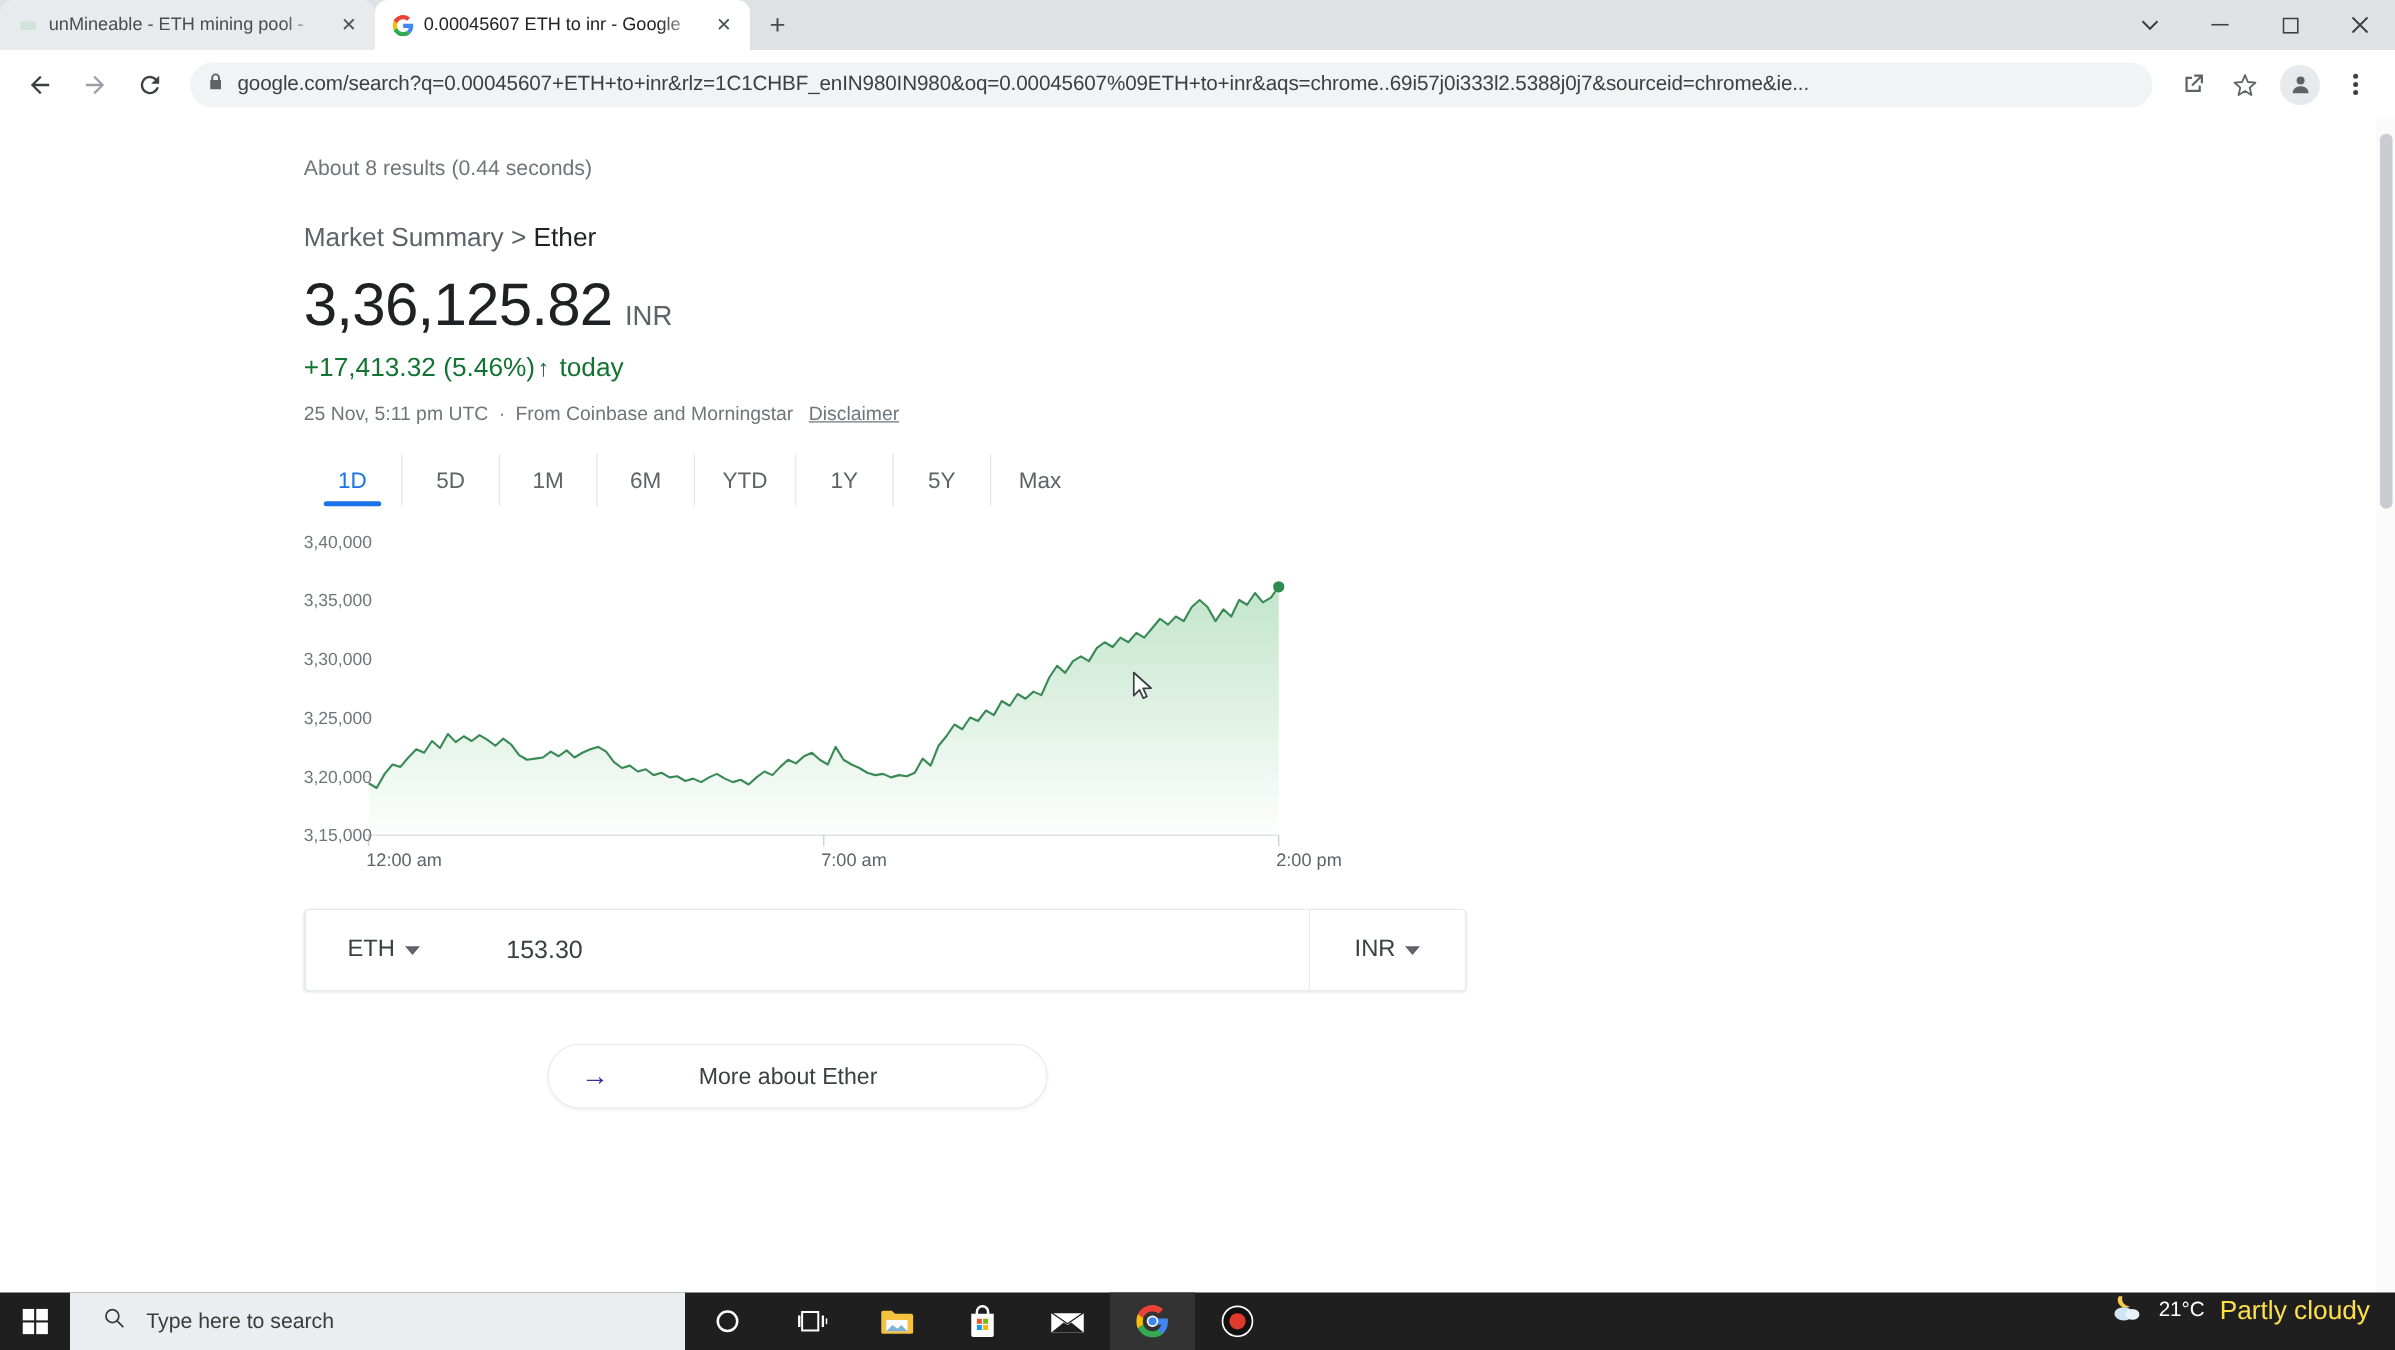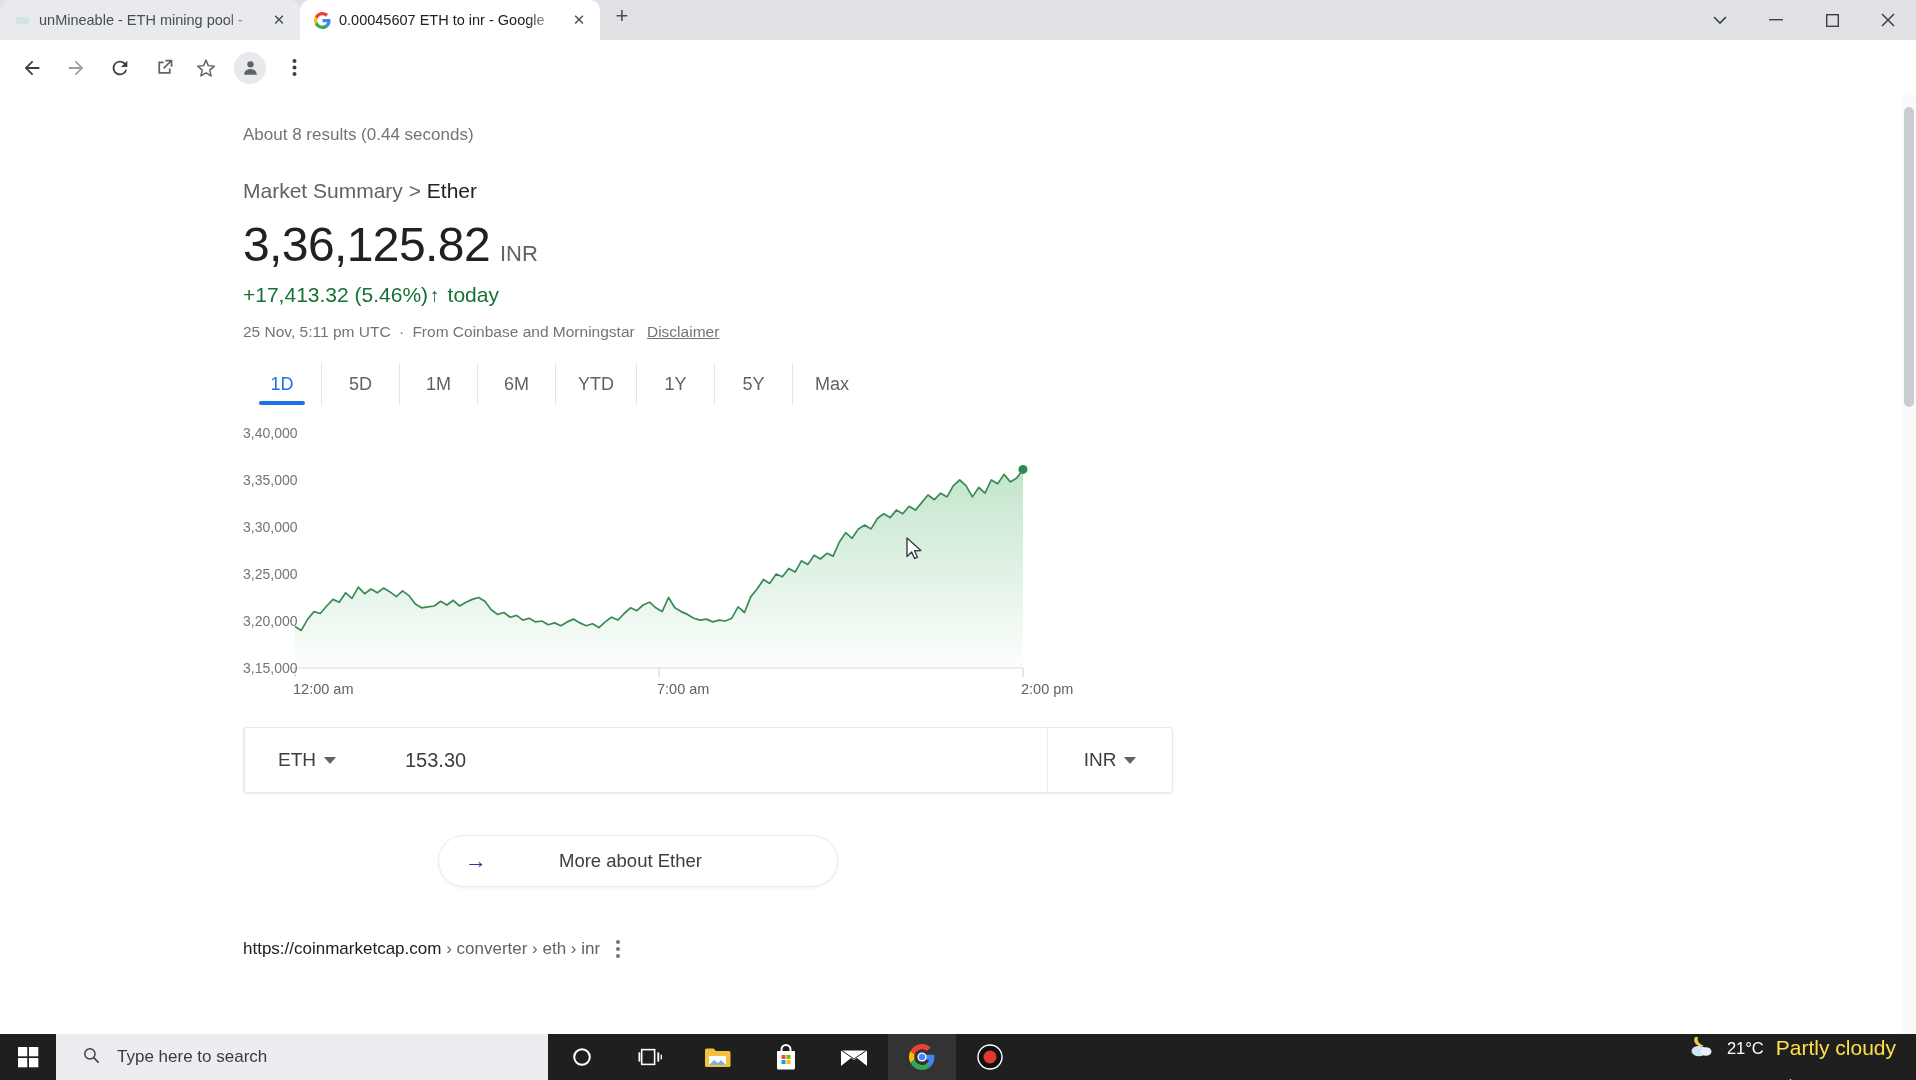--- a/index.html
+++ b/index.html
@@ -10,21 +10,21 @@
     background: #ffffff;
   }
   body { position: relative; }
 
   
   .browser { position: absolute; left: 0; top: 0; width: 1916px; height: 1034px; background: #ffffff; }
 
   .tabstrip {
     position: absolute; left: 0; top: 0; width: 1916px; height: 40px;
     background: #dfe1e5;
-    display: flex; align-items: flex-start;
+    display: flex; align-items: flex-end;
   }
   .tab {
     position: relative;
     height: 40px; display: flex; align-items: center;
     padding: 0 10px 0 14px;
     border-top-left-radius: 10px; border-top-right-radius: 10px;
     font-size: 14.5px; color: #3c4043;
     gap: 8px; overflow: hidden;
   }
   .tab.inactive { width: 300px; background: #e8eaed; color: #4a4d50; }
@@ -276,20 +276,28 @@
       <svg width="22" height="22" viewBox="0 0 24 24">
           <path d="M4 11h12.2l-5.6-5.6L12 4l8 8-8 8-1.4-1.4 5.6-5.6H4z" fill="#9aa0a6"></path>
         </svg>
     </div>
     <div class="tb-icon">
       <svg width="22" height="22" viewBox="0 0 24 24">
           <path d="M17.65 6.35A8 8 0 1 0 19.73 14h-2.08A6 6 0 1 1 12 6c1.66 0 3.14.69 4.22 1.78L13 11h7V4z" fill="#3c4043"></path>
         </svg>
     </div>
 
+    <div class="omnibox">
+      <span class="lock-icon">
+        <svg width="13" height="15" viewBox="0 0 13 15">
+            <path d="M3 6V4.2a3.5 3.5 0 1 1 7 0V6h.8v7.4H2.2V6H3zm1.6 0h3.8V4.2a1.9 1.9 0 1 0-3.8 0V6z" fill="#5f6368"></path>
+          </svg>
+      </span>
+      <span class="omnibox-url">google.com/search?q=0.00045607+ETH+to+inr&amp;rlz=1C1CHBF_enIN980IN980&amp;oq=0.00045607%09ETH+to+inr&amp;aqs=chrome..69i57j0i333l2.5388j0j7&amp;sourceid=chrome&amp;ie...</span>
+    </div>
 
     <div class="tb-right">
       <div class="tb-icon">
         <svg width="21" height="21" viewBox="0 0 24 24">
             <path d="M5 5h6v2H7v10h10v-4h2v6H5V5z" fill="#5f6368"></path>
             <path d="M13 3h8v8h-2V6.4l-7.3 7.3-1.4-1.4L17.6 5H13V3z" fill="#5f6368"></path>
           </svg>
       </div>
       <div class="tb-icon">
         <svg width="22" height="22" viewBox="0 0 24 24">
@@ -400,30 +408,20 @@
           <span>INR</span>
           <span class="caret"></span>
         </div>
       </div>
 
       <div class="more-about">
         <span class="more-arrow">→</span>
         <span class="more-label">More about Ether</span>
       </div>
 
-      <div class="result-link">
-        <span class="result-url">
-          <span class="u-host">https://coinmarketcap.com</span><span class="u-path"> › converter › eth › inr</span>
-        </span>
-        <span class="kebab">
-            <i></i>
-            <i></i>
-            <i></i>
-          </span>
-      </div>
       <div class="result-title-peek"></div>
     </div>
 
     <span class="cursor-arrow">
       <svg width="17" height="24" viewBox="0 0 17 24">
         <path d="M1 1l0 18.5 4.6-4.6 3 6.6 2.9-1.3-3-6.5 6.4-0.1z" fill="#ffffff" stroke="#3c4043" stroke-width="1.4" stroke-linejoin="round"></path>
       </svg>
     </span>
   </div>
 

